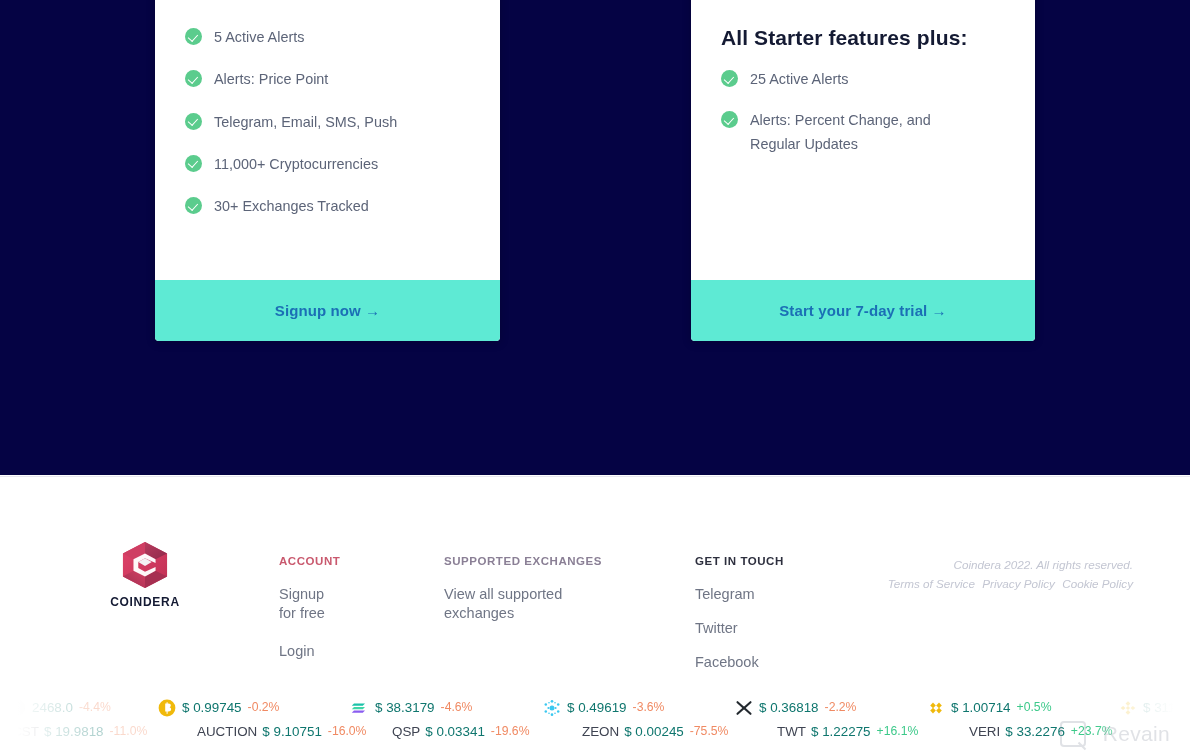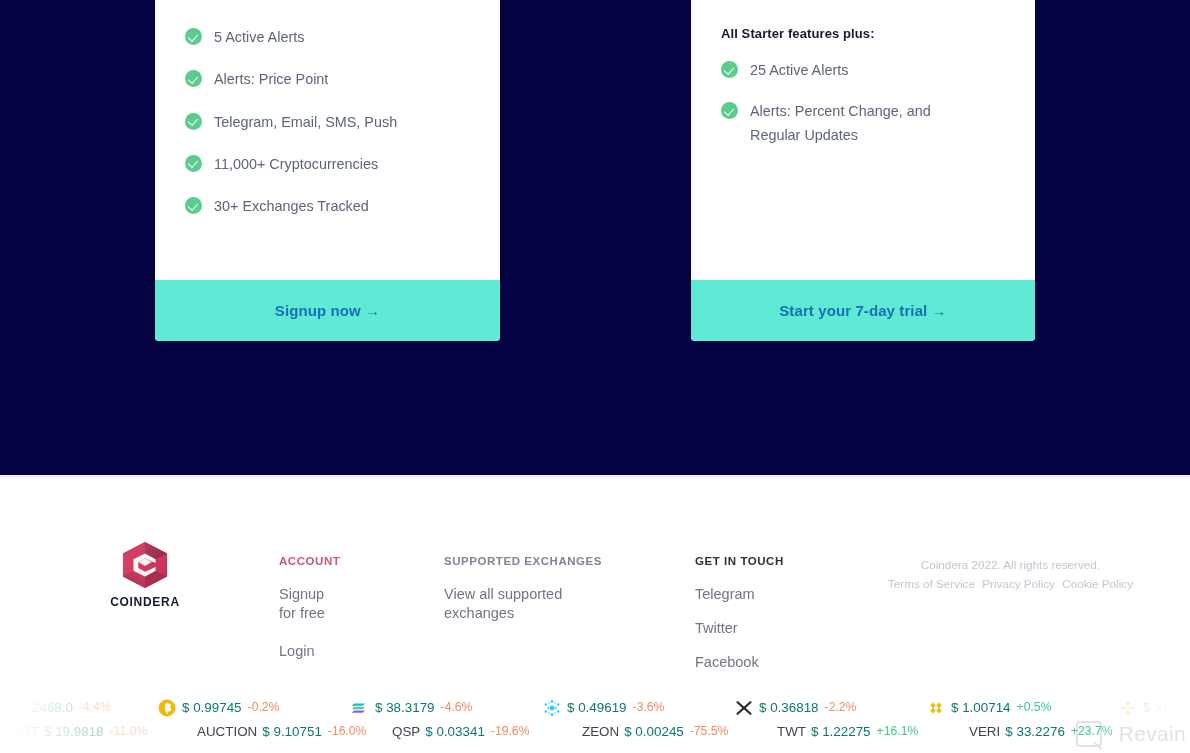--- a/index.html
+++ b/index.html
@@ -27,21 +27,21 @@
     box-shadow:0 2px 10px rgba(0,0,0,.20);
   }
   .card.starter { left:155px; top:-60px; width:345px; height:401px; }
   .card.pro     { left:691px; top:-60px; width:344px; height:401px; }
 
   .card-body { flex:1 1 auto; padding:26px 30px 10px 30px; }
   .card.starter .card-body { padding-top:86px; }
   .card.pro .card-body { padding-top:86px; }
 
   .plus-title {
-    font-size:13px;
+    font-size:21px;
     font-weight:bold;
     color:#141a33;
     letter-spacing:.1px;
     margin-bottom:18px;
   }
 
   .feat-list { list-style:none; }
   .feat {
     display:flex;
     align-items:flex-start;
@@ -129,24 +129,25 @@
     line-height:1.32;
     color:#6f7585;
     margin-bottom:15px;
     text-decoration:none;
     cursor:pointer;
   }
   .flink.tight { margin-bottom:19px; }
 
   .legal {
     position:absolute; right:57px; top:78px;
-    text-align:center;
+    text-align:right;
     font-size:11.7px;
     color:#c3c6d2;
     line-height:1.65;
+    font-style:italic;
   }
   .legal a { color:#c3c6d2; text-decoration:none; cursor:pointer; }
   .legal .row2 span { margin-left:4px; }
 
   
   .ticker {
     position:absolute; left:0; top:686px; width:1190px; height:67px;
     background:#ffffff;
     overflow:hidden;
   }
@@ -180,21 +181,21 @@
     position:relative;
   }
 
   .fade-l, .fade-r {
     position:absolute; top:0; height:67px; width:95px; pointer-events:none;
   }
   .fade-l { left:0;  background:linear-gradient(to right, #ffffff 18%, rgba(255,255,255,0) 100%); }
   .fade-r { right:0; background:linear-gradient(to left,  #ffffff 18%, rgba(255,255,255,0) 100%); }
 
   .watermark {
-    position:absolute; right:4px; bottom:6px;
+    position:absolute; right:20px; bottom:6px;
     display:flex; align-items:center;
     opacity:.30;
     pointer-events:none;
     gap:13px;
   }
   .watermark .wm-q {
     width:26px; height:26px;
     border:2px solid #9aa0ad;
     border-radius:4px;
     margin-right:4px;

